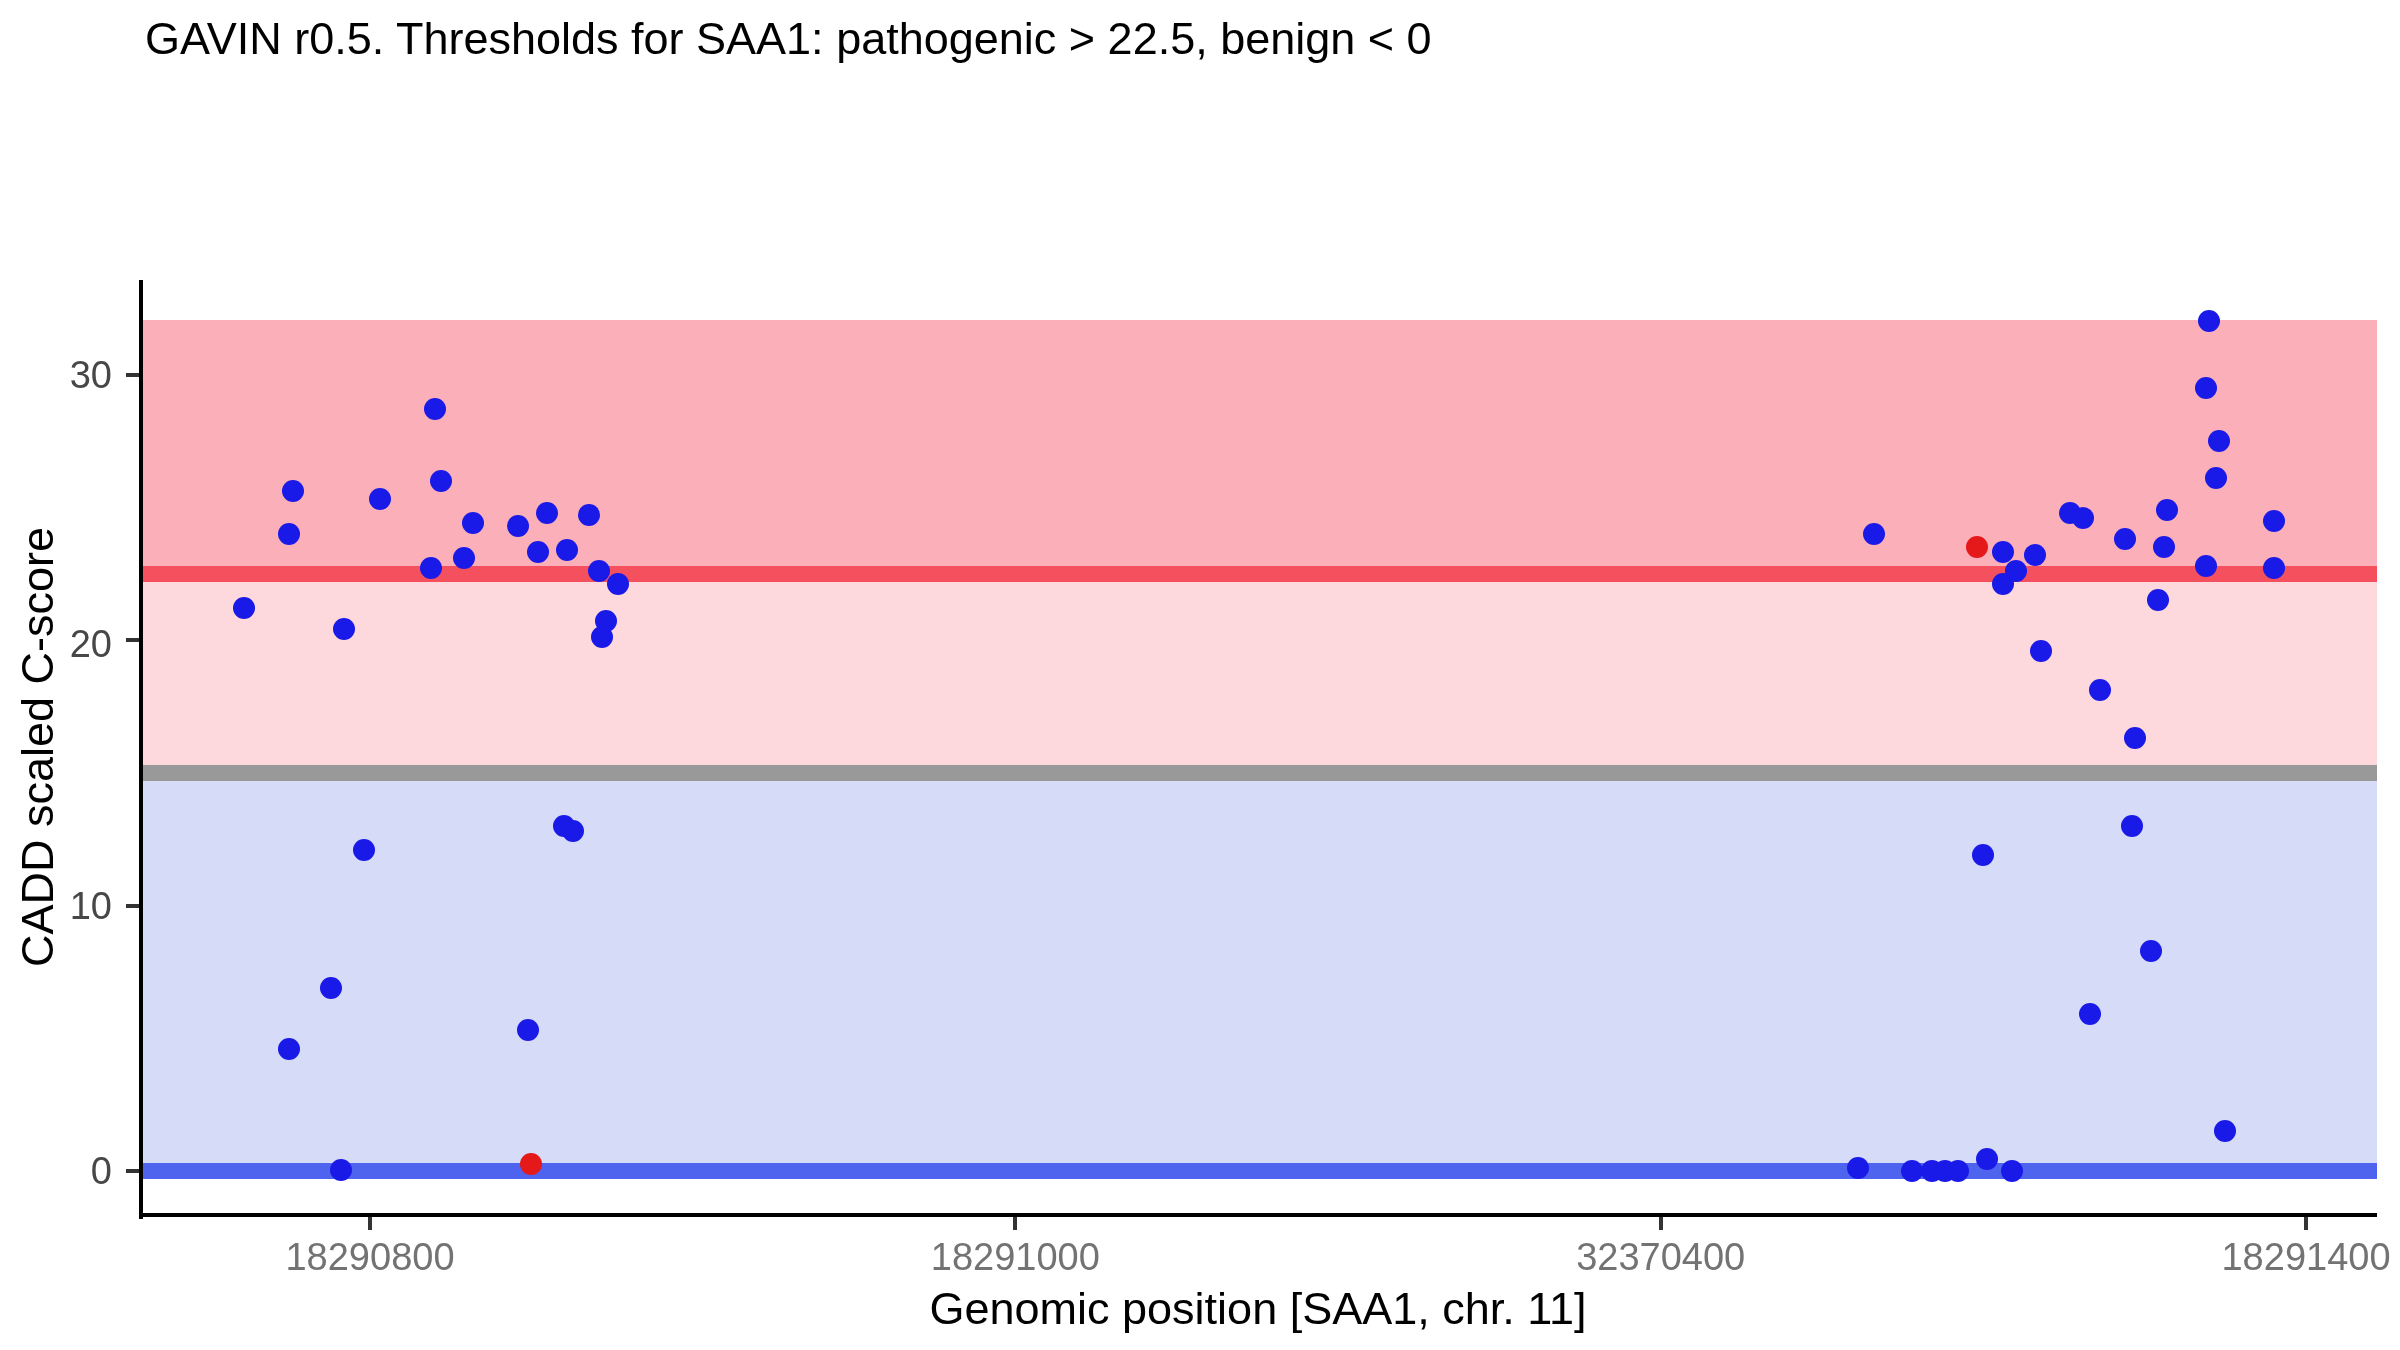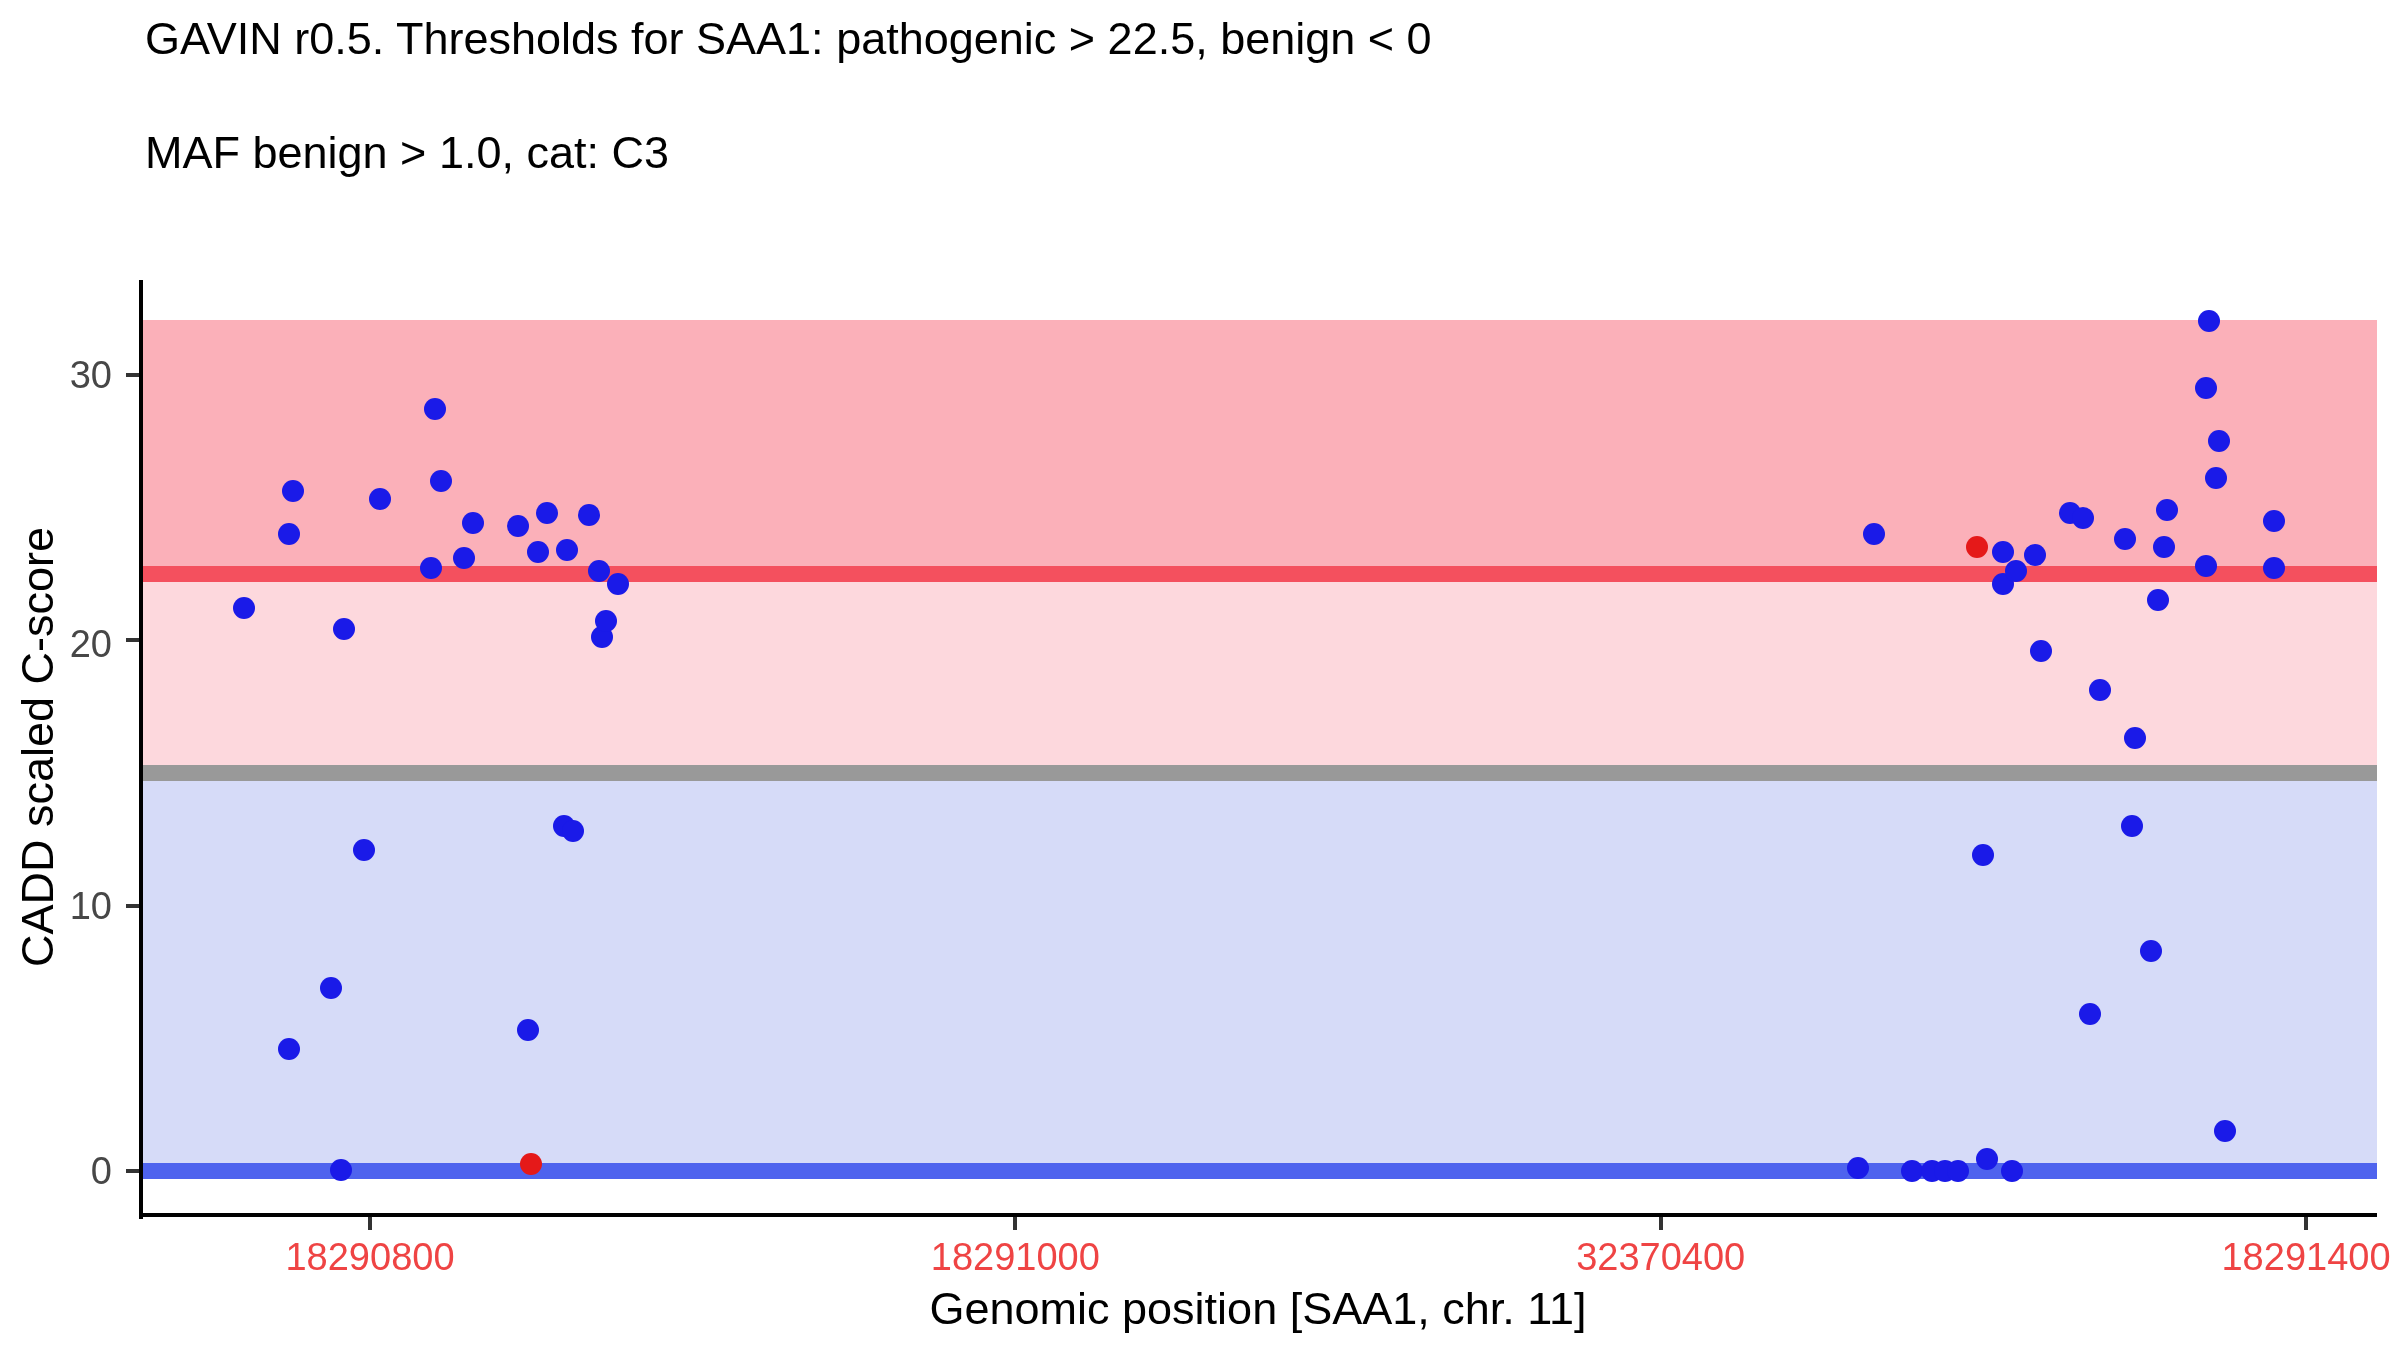--- a/index.html
+++ b/index.html
@@ -5,33 +5,33 @@
   html,body{margin:0;padding:0;background:#ffffff;}
   #figure{position:relative;width:2400px;height:1350px;background:#ffffff;overflow:hidden;
           font-family:"Liberation Sans", sans-serif;}
   #plot-title{position:absolute;left:145px;top:10px;font-size:45px;line-height:57px;color:#000;white-space:pre;}
   .band{position:absolute;left:143px;width:2234px;}
   .hline{position:absolute;left:143px;width:2234px;height:16px;}
   #y-axis-line{position:absolute;left:139px;top:280px;width:4px;height:939px;background:#000;}
   #x-axis-line{position:absolute;left:139px;top:1213px;width:2238px;height:4px;background:#000;}
   .x-tick{position:absolute;top:1217px;width:4px;height:13px;background:#333;}
   .y-tick{position:absolute;left:126px;width:13px;height:4px;background:#333;}
-  .x-tick-label{position:absolute;top:1236px;transform:translateX(-50%);font-size:38px;color:#ef4444;}
+  .x-tick-label{position:absolute;top:1236px;transform:translateX(-50%);font-size:38px;color:#737373;}
   .y-tick-label{position:absolute;right:2288px;transform:translateY(-50%);font-size:38px;color:#474747;white-space:nowrap;}
   #x-axis-title{position:absolute;top:1283px;left:1258px;transform:translateX(-50%);font-size:45px;color:#000;white-space:nowrap;}
   #y-axis-title{position:absolute;left:38px;top:747px;transform:translate(-50%,-50%) rotate(-90deg);
                 font-size:45px;color:#000;white-space:nowrap;}
   .dot{position:absolute;width:22px;height:22px;border-radius:50%;transform:translate(-50%,-50%);}
 </style>
 </head>
 <body>
 
 <div id="figure">
   <div id="plot-title"><span>GAVIN r0.5. Thresholds for SAA1: pathogenic &gt; 22.5, benign &lt; 0</span><br>
-<span>MAF benign &gt; 1.0, cat: C3</span><br>
+<br>
 <br>
 <span>variants, green: RefSeq exons, grey: genome-wide fallback threshold</span></div>
 
   <div id="panel">
     <div id="bands">
         <div class="band" style="top: 320.072px; height: 253.552px; background: rgb(251, 176, 185);"></div>
         <div class="band" style="top: 573.625px; height: 199.125px; background: rgb(253, 216, 221);"></div>
         <div class="band" style="top: 772.75px; height: 398.25px; background: rgb(214, 219, 248);"></div>
       </div>
     <div id="hlines">

